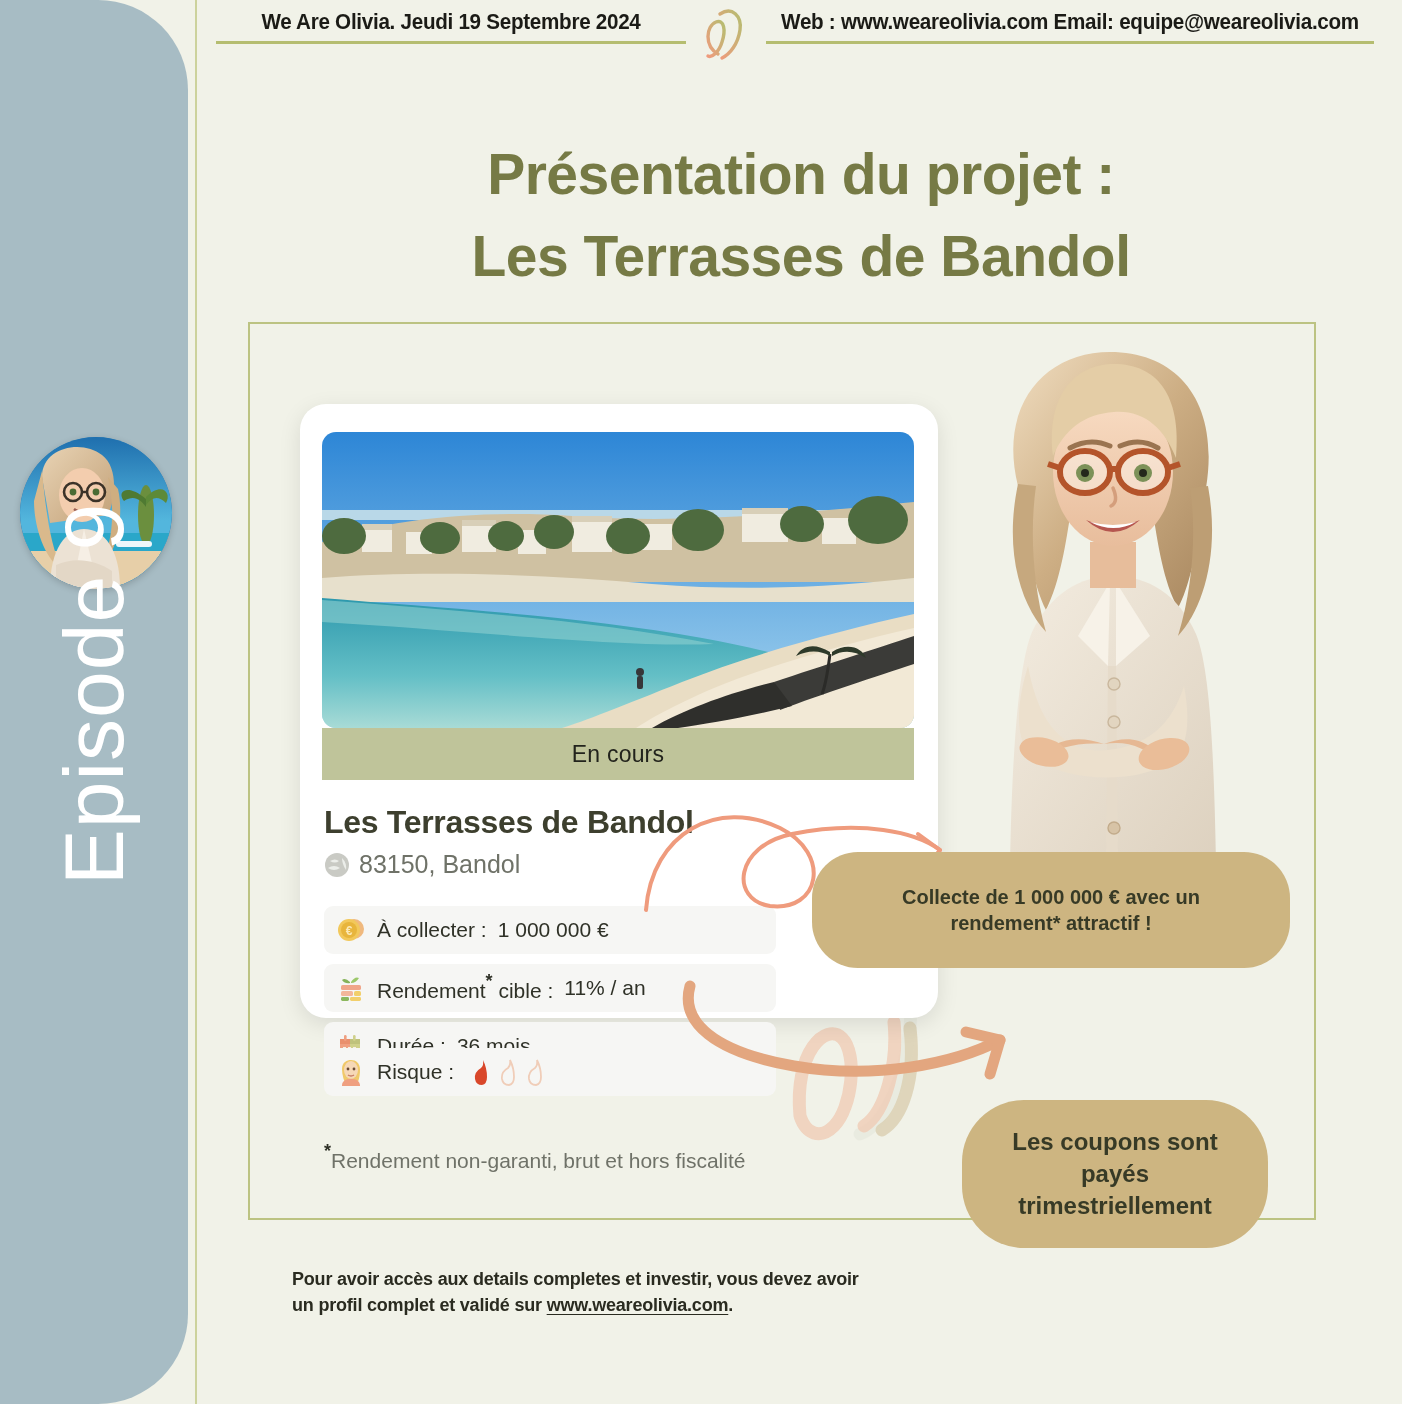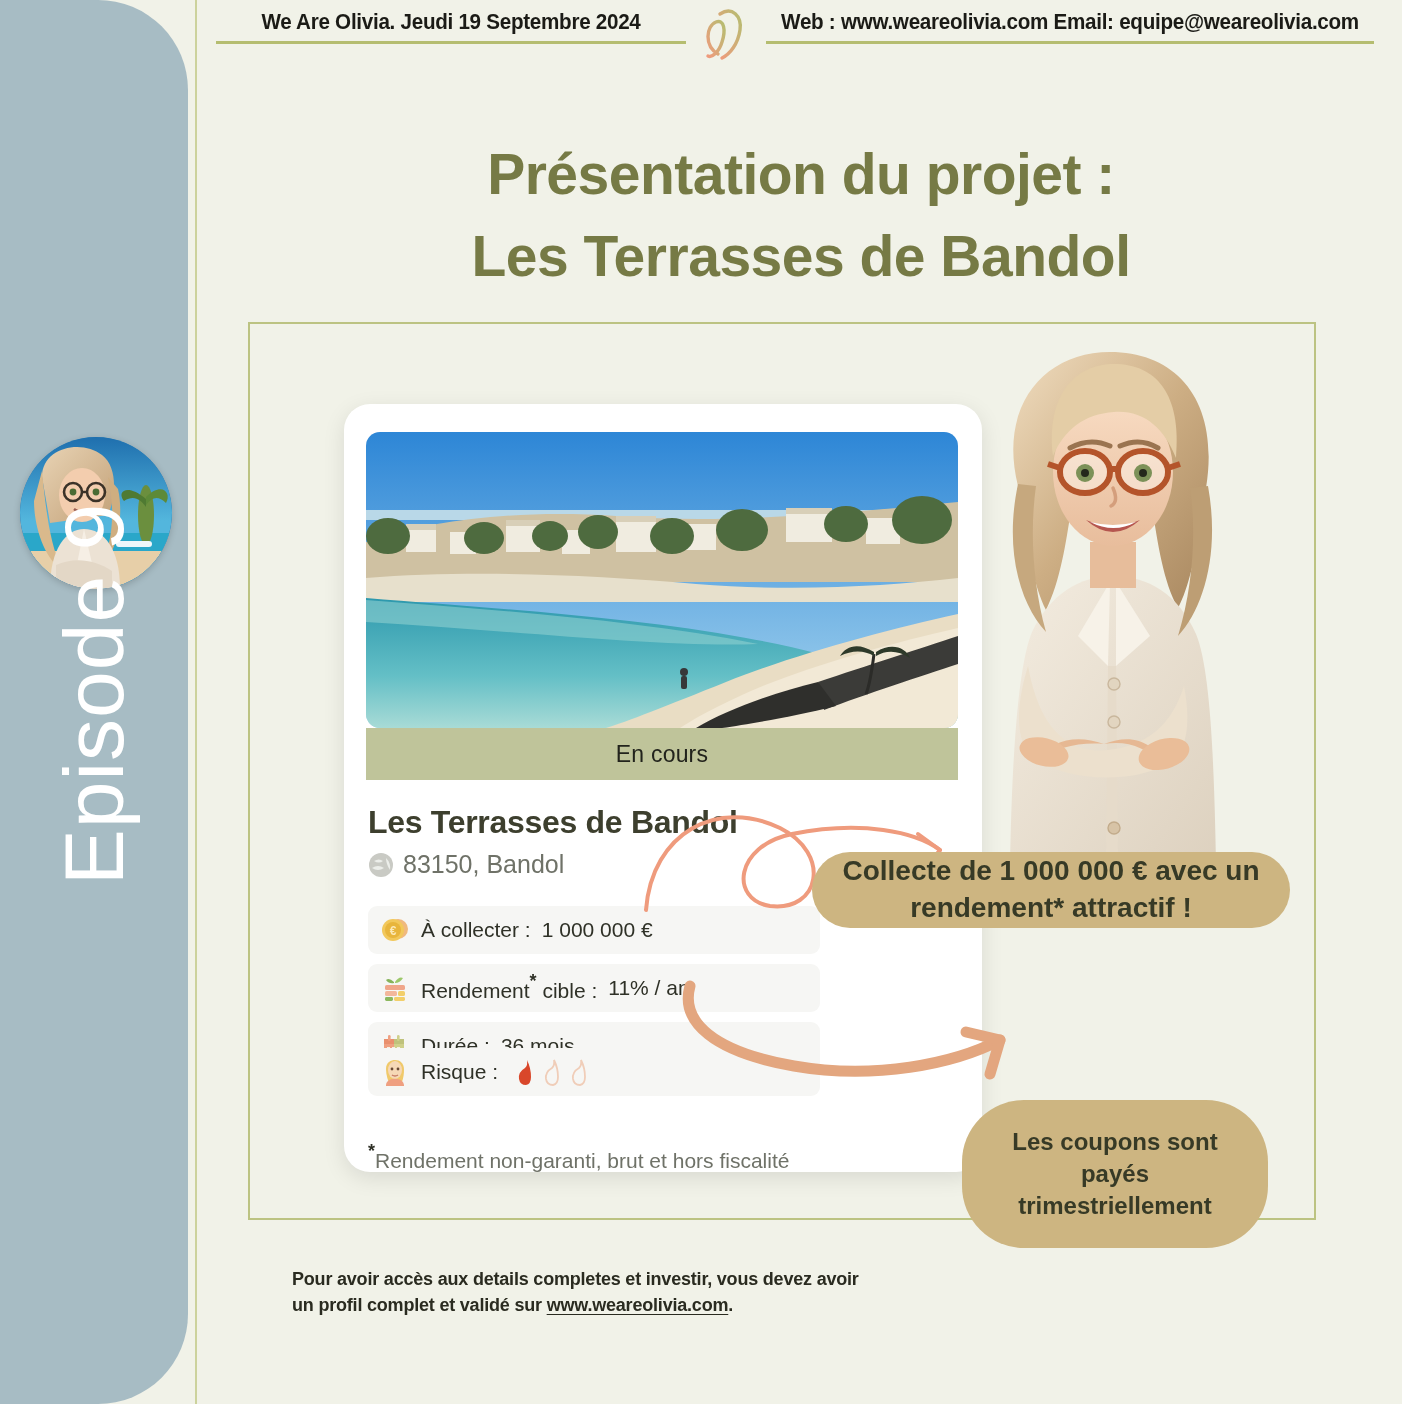--- a/index.html
+++ b/index.html
@@ -80,25 +80,24 @@
 
   
   .watermark { position: absolute; left: 790px; top: 930px; width: 200px; height: 280px; opacity: .5; }
 
   
   .olivia { position: absolute; left: 958px; top: 336px; width: 310px; height: 528px; }
 
   
   .card {
     position: absolute; left: 300px; top: 404px;
-    width: 638px; height: 768px;
+    width: 638px; height: 614px;
     background: #ffffff;
     border-radius: 26px;
     box-shadow: 0 6px 22px rgba(0,0,0,.10);
-    margin-left: 44px;
   }
   .card-photo {
     position: absolute; left: 22px; top: 28px; width: 592px; height: 296px;
     border-radius: 14px; overflow: hidden;
   }
   .card-status {
     position: absolute; left: 22px; top: 324px; width: 592px; height: 52px;
     background: #bfc49a; color: #22231c;
     display: flex; align-items: center; justify-content: center;
     font-size: 23px; letter-spacing: .2px;
@@ -143,22 +142,22 @@
 
   
   .callout {
     position: absolute;
     background: #cdb581; color: #373a26;
     display: flex; align-items: center; justify-content: center;
     text-align: center; font-weight: 800;
     font-family: "Liberation Sans", sans-serif;
   }
   .callout-1 {
-    left: 812px; top: 852px; width: 478px; height: 76px;
-    border-radius: 46px; font-size: 28px; line-height: 1.32;
+    left: 812px; top: 852px; width: 478px; height: 116px;
+    border-radius: 46px; font-size: 20px; line-height: 1.32;
     padding: 0 28px;
   }
   .callout-2 {
     left: 962px; top: 1100px; width: 306px; height: 148px;
     border-radius: 62px; font-size: 24px; line-height: 1.33;
     padding: 0 24px;
   }
 
   
   .bottom { position: absolute; left: 292px; top: 1260px; width: 1010px; }

